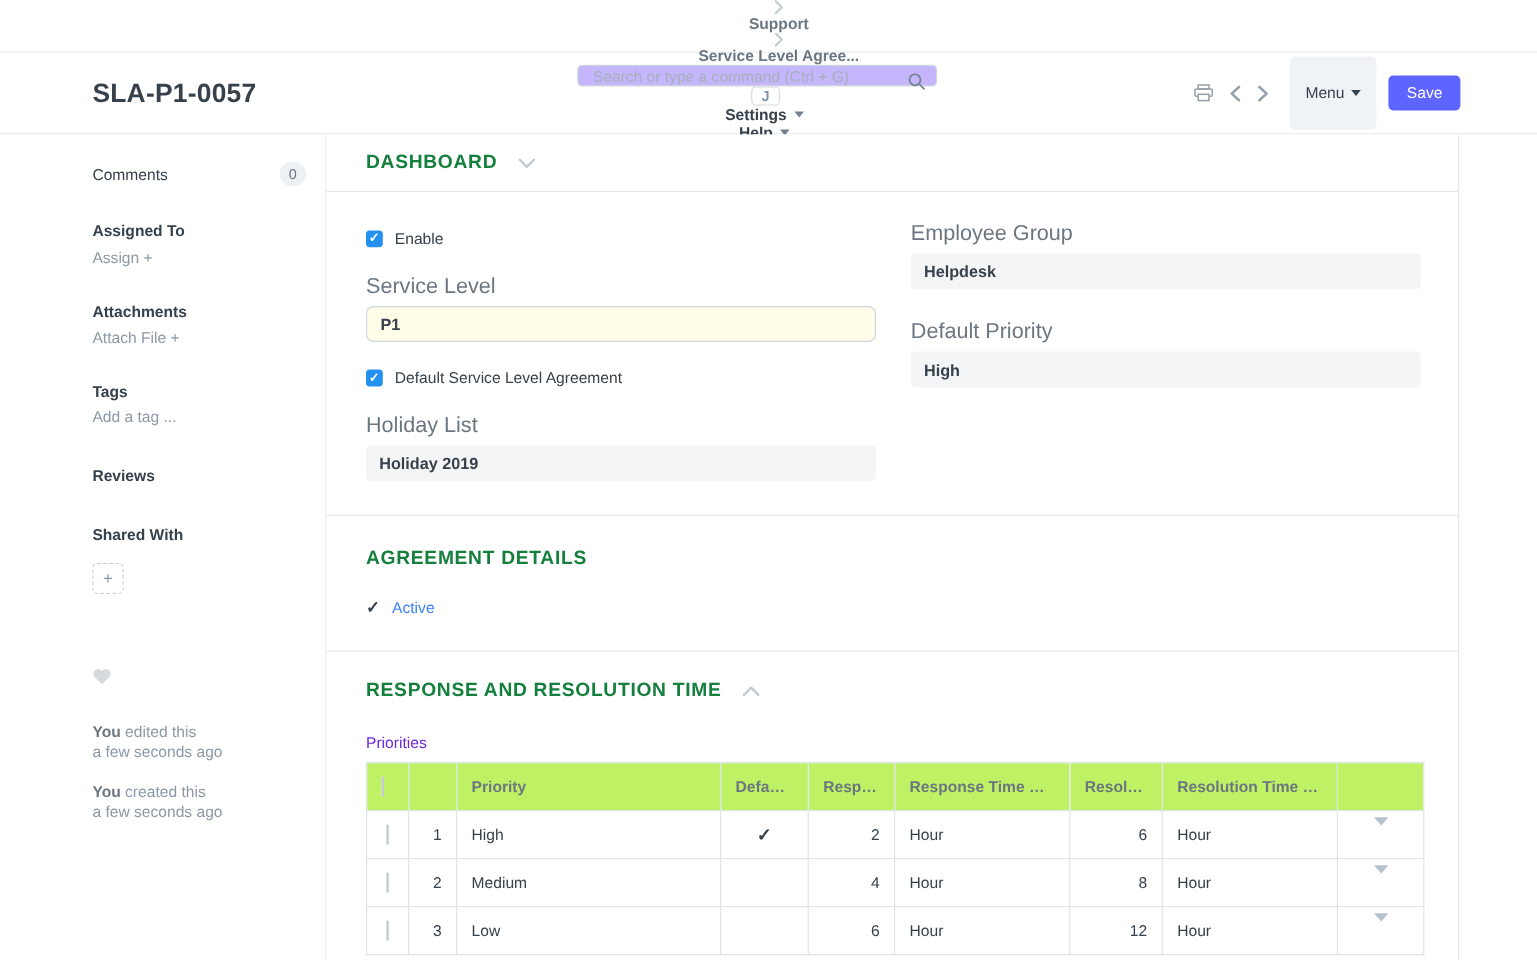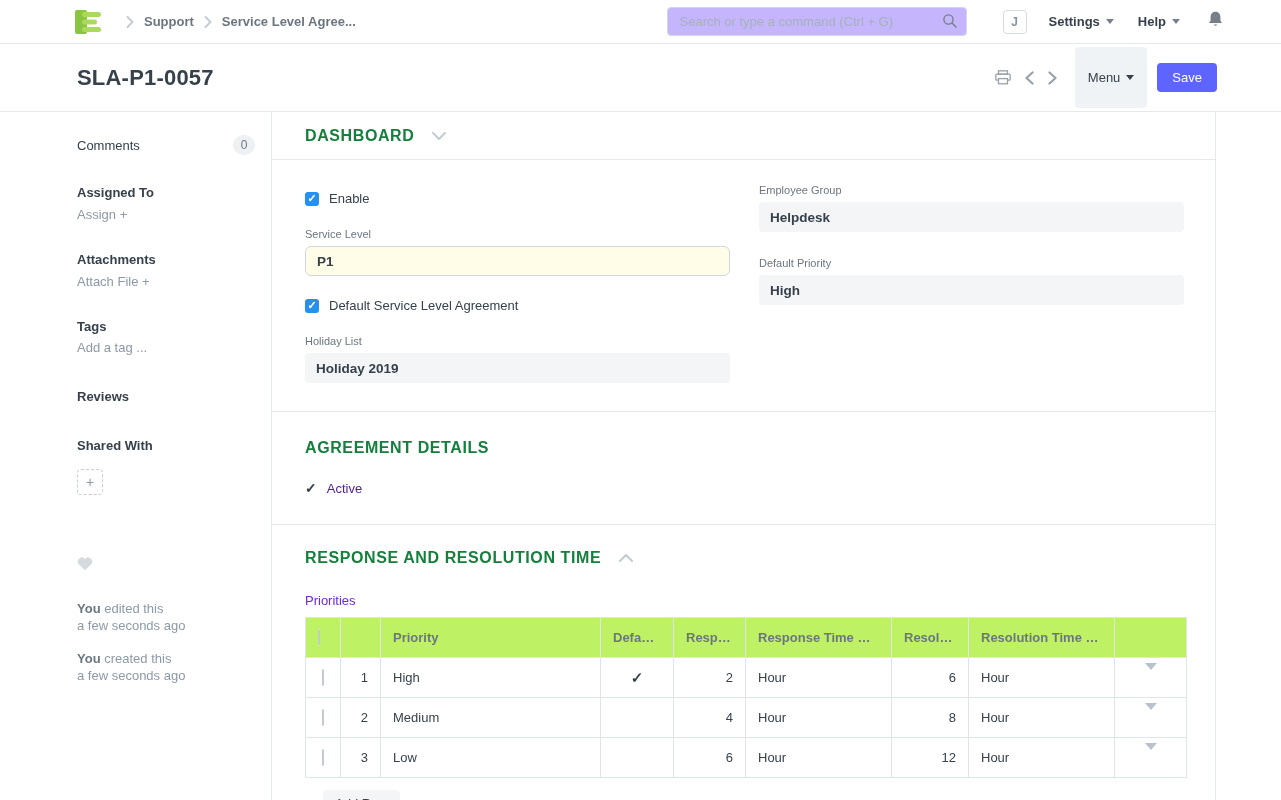--- a/index.html
+++ b/index.html
@@ -1,21 +1,21 @@
 <!DOCTYPE html>
 <html><head>
 <meta charset="utf-8">
 <style>
   * { margin:0; padding:0; box-sizing:border-box; }
   html,body { width:1281px; height:800px; overflow:hidden; background:#fff;
     font-family:"Liberation Sans", sans-serif; color:#36414c; }
 
   
   .navbar { height:44px; display:flex; align-items:center; border-bottom:1px solid #e6e9ec;
-    background:#fff; padding:0 58px 0 75px; }
+    background:#fff; padding:0 58px 0 75px;flex-direction:column; }
   .logo { width:27px; height:24px; margin-right:14px; cursor:pointer; }
   .crumb-sep { color:#c3cbd2; margin:0 10px; display:flex; align-items:center; }
   .crumb { font-size:13px; font-weight:700; color:#6c7680; cursor:pointer; }
   .nav-spacer { flex:1; }
   .search-box { position:relative; width:300px; height:29px; margin-right:36px; }
   .search-box input { width:100%; height:100%; border:1px solid #d1d8dd; border-radius:4px;
     background:#c4b5fd; font-size:13px; color:#36414c; padding:0 30px 0 12px;
     font-family:"Liberation Sans", sans-serif; }
   .search-box input::placeholder { color:#a6b1b9; }
   .search-glyph { position:absolute; right:9px; top:6px; }
@@ -64,31 +64,31 @@
   .section-title { font-size:16px; font-weight:700; letter-spacing:.6px; color:#15803d; }
   .section-chevron { margin-left:18px; display:flex; align-items:center; }
   .form-section { border-bottom:1px solid #e6e9ec; }
   .form-grid { display:flex; justify-content:space-between; padding:24px 31px 28px 33px; }
   .fcol { width:425px; }
   .checkbox-row { display:flex; align-items:center; cursor:pointer; }
   .checkbox { width:14px; height:14px; border-radius:3px; background:#2490ef; color:#fff;
     display:flex; align-items:center; justify-content:center; font-size:11px; font-weight:700;
     margin-right:10px; flex:none; }
   .checkbox-label { font-size:13px; color:#36414c; }
-  .field-label { font-size:11px; color:#6c7680; }
+  .field-label { font-size:18px; color:#6c7680; }
   .control-input { height:30px; border:1px solid #d1d8dd; border-radius:6px; background:#fffce7;
     display:flex; align-items:center; padding:0 11px; font-size:13.5px; font-weight:700;
     color:#36414c; cursor:text; }
   .control-static { height:30px; border-radius:4px; background:#f4f5f6; display:flex;
     align-items:center; padding:0 11px; font-size:13.5px; font-weight:700; color:#36414c;
     cursor:pointer; }
   .agree-body { padding:27px 33px 28px; border-bottom:1px solid #e6e9ec; }
   .active-row { display:flex; align-items:center; margin-top:23px; }
   .active-check { font-size:14px; font-weight:700; color:#36414c; margin-right:10px; }
-  .active-label { font-size:13px; color:#4c1d95; }
+  .active-label { font-size:13px; color:#3b82f6; }
 
   
   .resp-body { padding:18px 33px 0; }
   .resp-head { display:flex; align-items:center; height:30px; cursor:pointer; }
   .grid-label { font-size:13px; color:#6d28d9; margin-top:20px; }
   table.grid { border-collapse:collapse; table-layout:fixed; width:881px; margin-top:9px; }
   table.grid th, table.grid td { border:1px solid #dfe4e8; height:40px; font-size:13px;
     overflow:hidden; white-space:nowrap; text-overflow:ellipsis; }
   table.grid th { background:#bef264; color:#6c7680; font-weight:700; text-align:left;
     padding:0 12px; }

